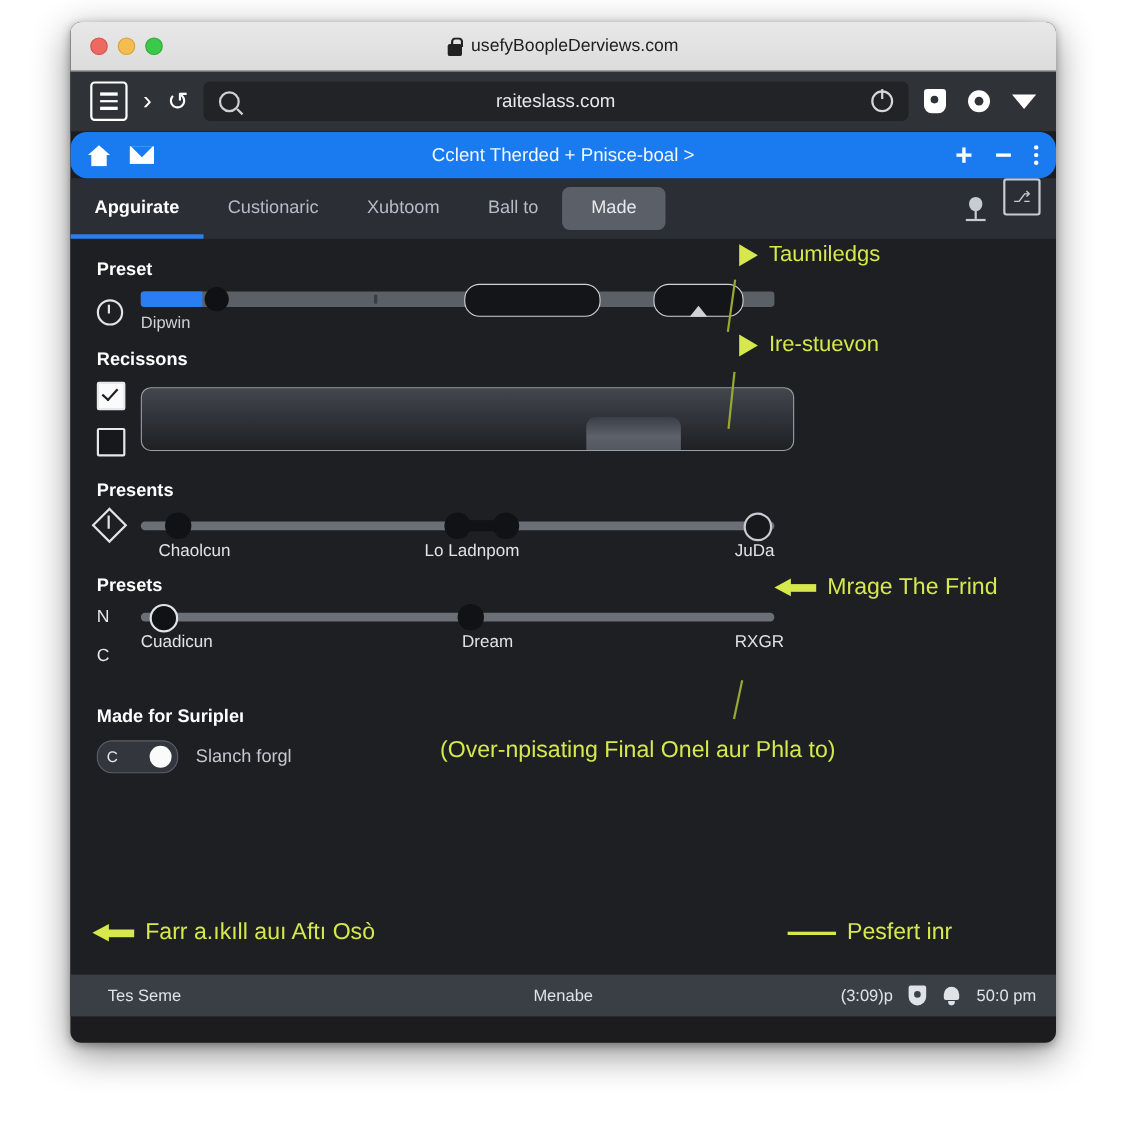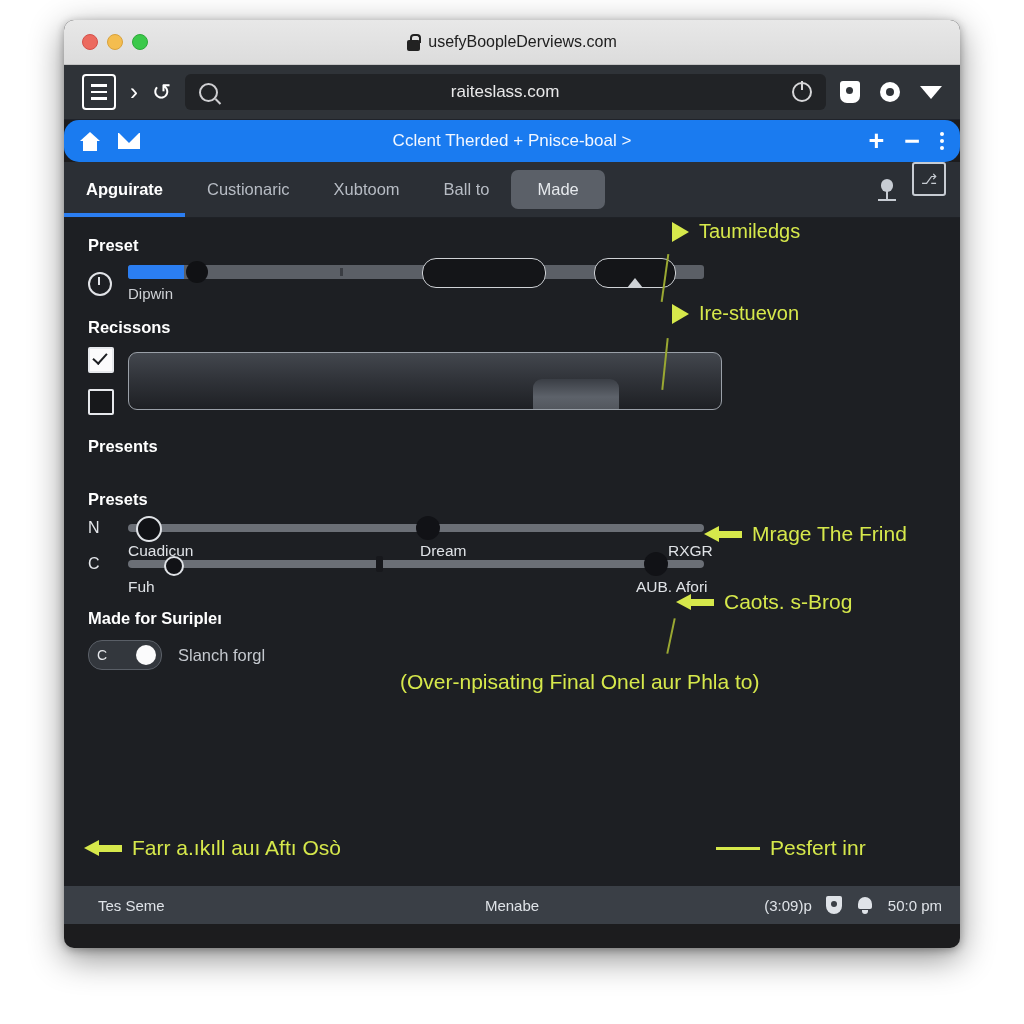--- a/index.html
+++ b/index.html
@@ -364,47 +364,55 @@
         <div class="chkcol">
           <div class="chk checked"></div>
           <div class="chk empty"></div>
         </div>
         <div class="bigpanel">
           <div class="notch"></div>
         </div>
       </div>
 
       <div class="sec-label" style="margin-top:22px;">Presents</div>
+      <div class="row">
+        <div class="lead">
+            <span class="diamond"></span>
+          </div>
+        <div style="position:relative;">
+          <div class="track w-a">
+            <div class="knob-d" style="left:22px;"></div>
+            <div class="knob-d" style="left:276px;"></div>
+            <div class="connector" style="left:292px;width:44px;"></div>
+            <div class="knob-d" style="left:320px;"></div>
+            <div class="knob-ring" style="left:548px;"></div>
+            <span class="lbl" style="left:16px;">Chaolcun</span>
+            <span class="lbl" style="left:258px;">Lo Ladnpom</span>
+            <span class="lbl" style="left:540px;">JuDa</span>
+          </div>
+        </div>
+      </div>
 
       <div class="sec-label" style="margin-top:34px;">Presets</div>
 
       <div class="row">
         <div class="lead">N</div>
         <div style="position:relative;">
           <div class="track w-a">
             <div class="knob-o" style="left:8px;"></div>
             <div class="knob-d" style="left:288px;"></div>
             <span class="lbl" style="left:0;">Cuadicun</span>
             <span class="lbl" style="left:292px;">Dream</span>
             <span class="lbl" style="left:540px;">RXGR</span>
           </div>
         </div>
       </div>
 
       <div class="row" style="margin-top:18px;">
         <div class="lead">C</div>
-        <div style="position:relative;">
-          <div class="track w-a">
-            <div class="knob-o" style="left:36px;width:16px;height:16px;top:-4px;"></div>
-            <div class="bar-tick" style="left:248px;"></div>
-            <div class="knob-d" style="left:516px;"></div>
-            <span class="lbl" style="left:0;">Fuh</span>
-            <span class="lbl" style="left:508px;">AUB. Afori</span>
-          </div>
-        </div>
       </div>
 
       <div class="sec-label" style="margin-top:36px;">Made for Suripleı</div>
       <div class="toggle-row">
         <div class="toggle">
           <span class="c">C</span>
           <span class="dot"></span>
         </div>
         <span class="toggle-label">Slanch forgl</span>
       </div>
@@ -422,27 +430,20 @@
       </div>
 
       <div class="anno big" style="left:640px;top:304px;">
         <span class="arrow-l">
             <i class="head"></i>
             <i class="shaft"></i>
           </span>
         <span>Mrage The Frind</span>
       </div>
 
-      <div class="anno big" style="left:612px;top:372px;">
-        <span class="arrow-l">
-            <i class="head"></i>
-            <i class="shaft"></i>
-          </span>
-        <span>Caots. s-Brog</span>
-      </div>
 
       <div class="leader" style="left:606px;top:400px;height:36px;transform:rotate(12deg);"></div>
       <div class="anno big" style="left:336px;top:452px;">
         <span>(Over-npisating Final Onel aur Phla to)</span>
       </div>
 
       <div class="anno big" style="left:20px;top:618px;">
         <span class="arrow-l">
             <i class="head"></i>
             <i class="shaft"></i>

